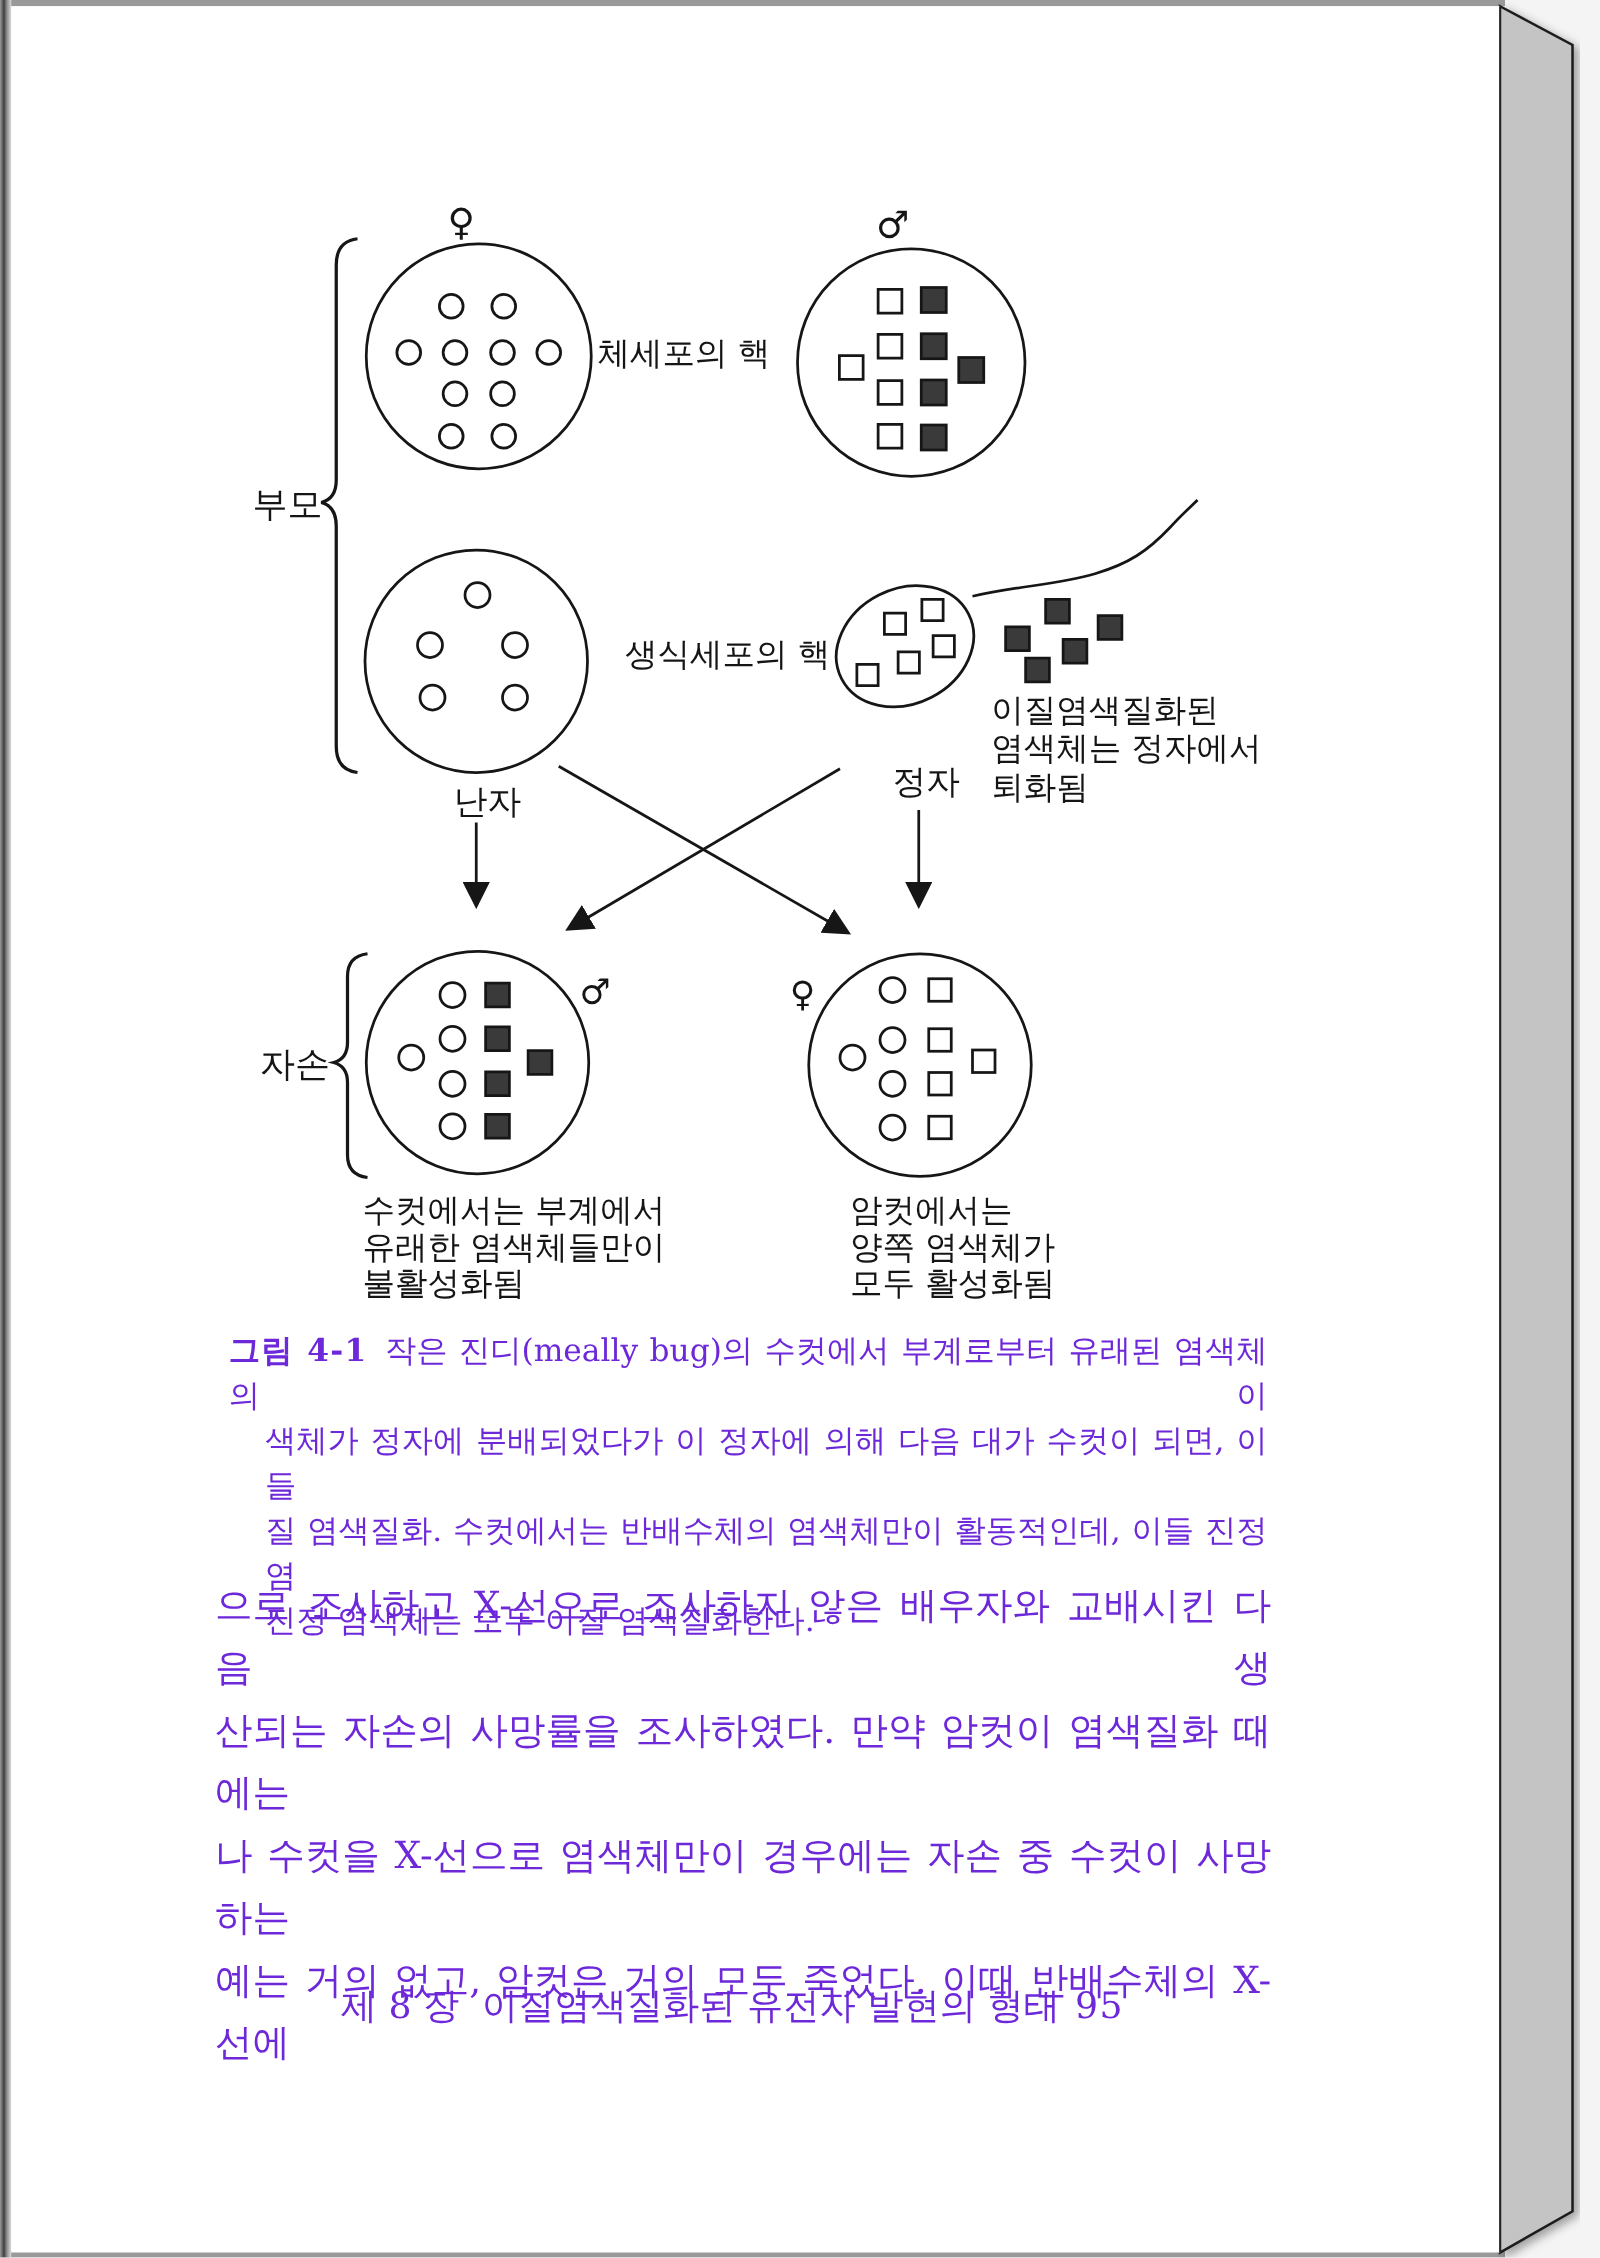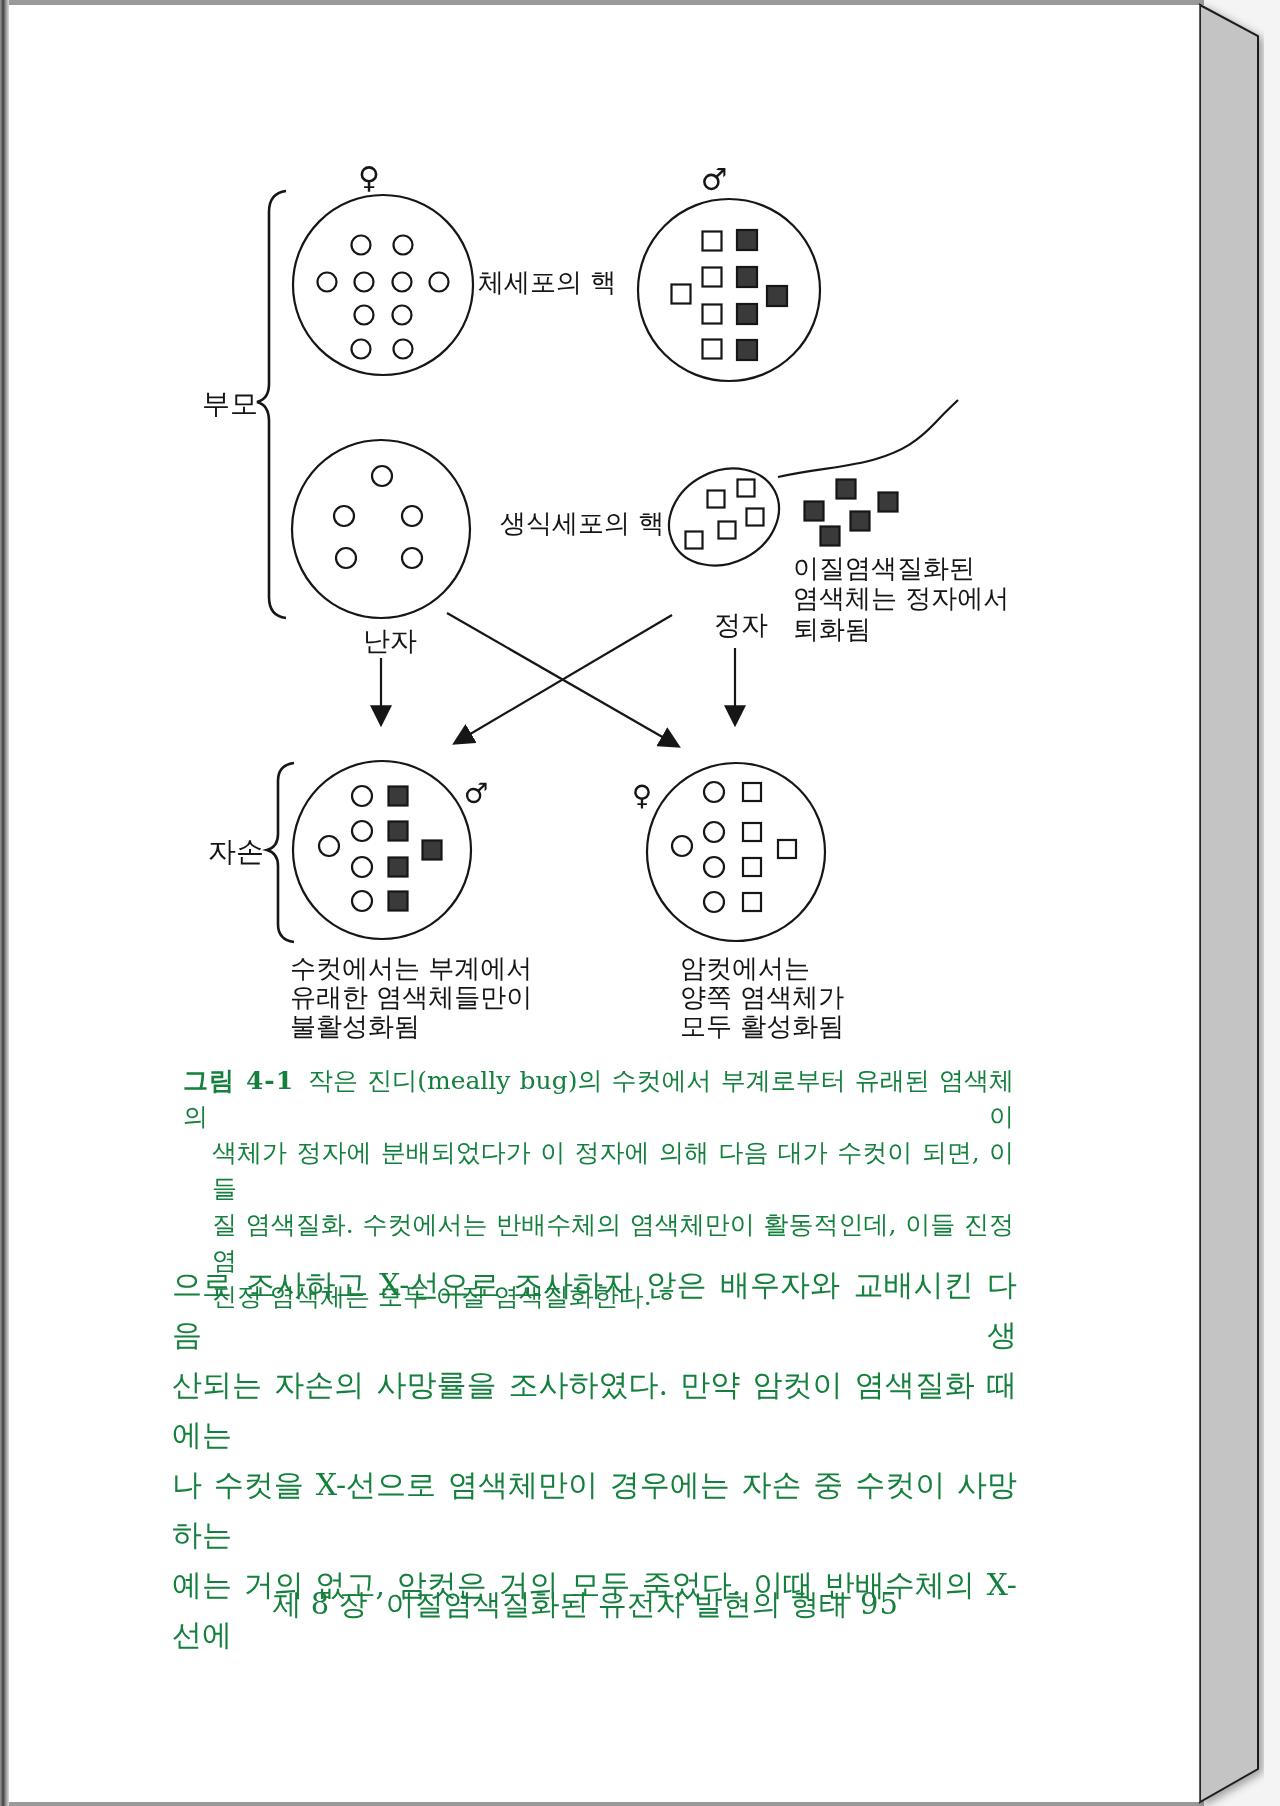--- a/index.html
+++ b/index.html
@@ -1,19 +1,19 @@
 <!DOCTYPE html>
 <html><head>
 <meta charset="utf-8">
 <style>
   html,body{margin:0;padding:0;background:#f4f4f5;}
   #stage{position:relative;width:1280px;height:1806px;overflow:hidden;
          font-family:"DejaVu Serif","Liberation Serif",serif;color:#151515;}
   svg{position:absolute;left:0;top:0;}
-  .txt{position:absolute;color:#15803d;}
+  .txt{position:absolute;color:#6d28d9;}
   .cap{left:183px;top:1063px;width:831px;font-size:25px;line-height:36px;}
   .cap .cline{text-align:justify;text-align-last:justify;}
   .cap .cline.last{text-align:center;text-align-last:left;}
   .cap .indent{padding-left:29px;}
   .cap .figlabel{font-weight:700;letter-spacing:1px;}
   .cap .rest{margin-left:14px;}
   .bodytxt{left:172px;top:1260px;width:845px;font-size:30px;line-height:50px;}
   .bodytxt .bline{text-align:justify;text-align-last:justify;}
   .footer{left:183px;top:1584px;width:716px;font-size:29px;line-height:40px;text-align:right;}
   .footer .ftitle{margin-left:18px;}

